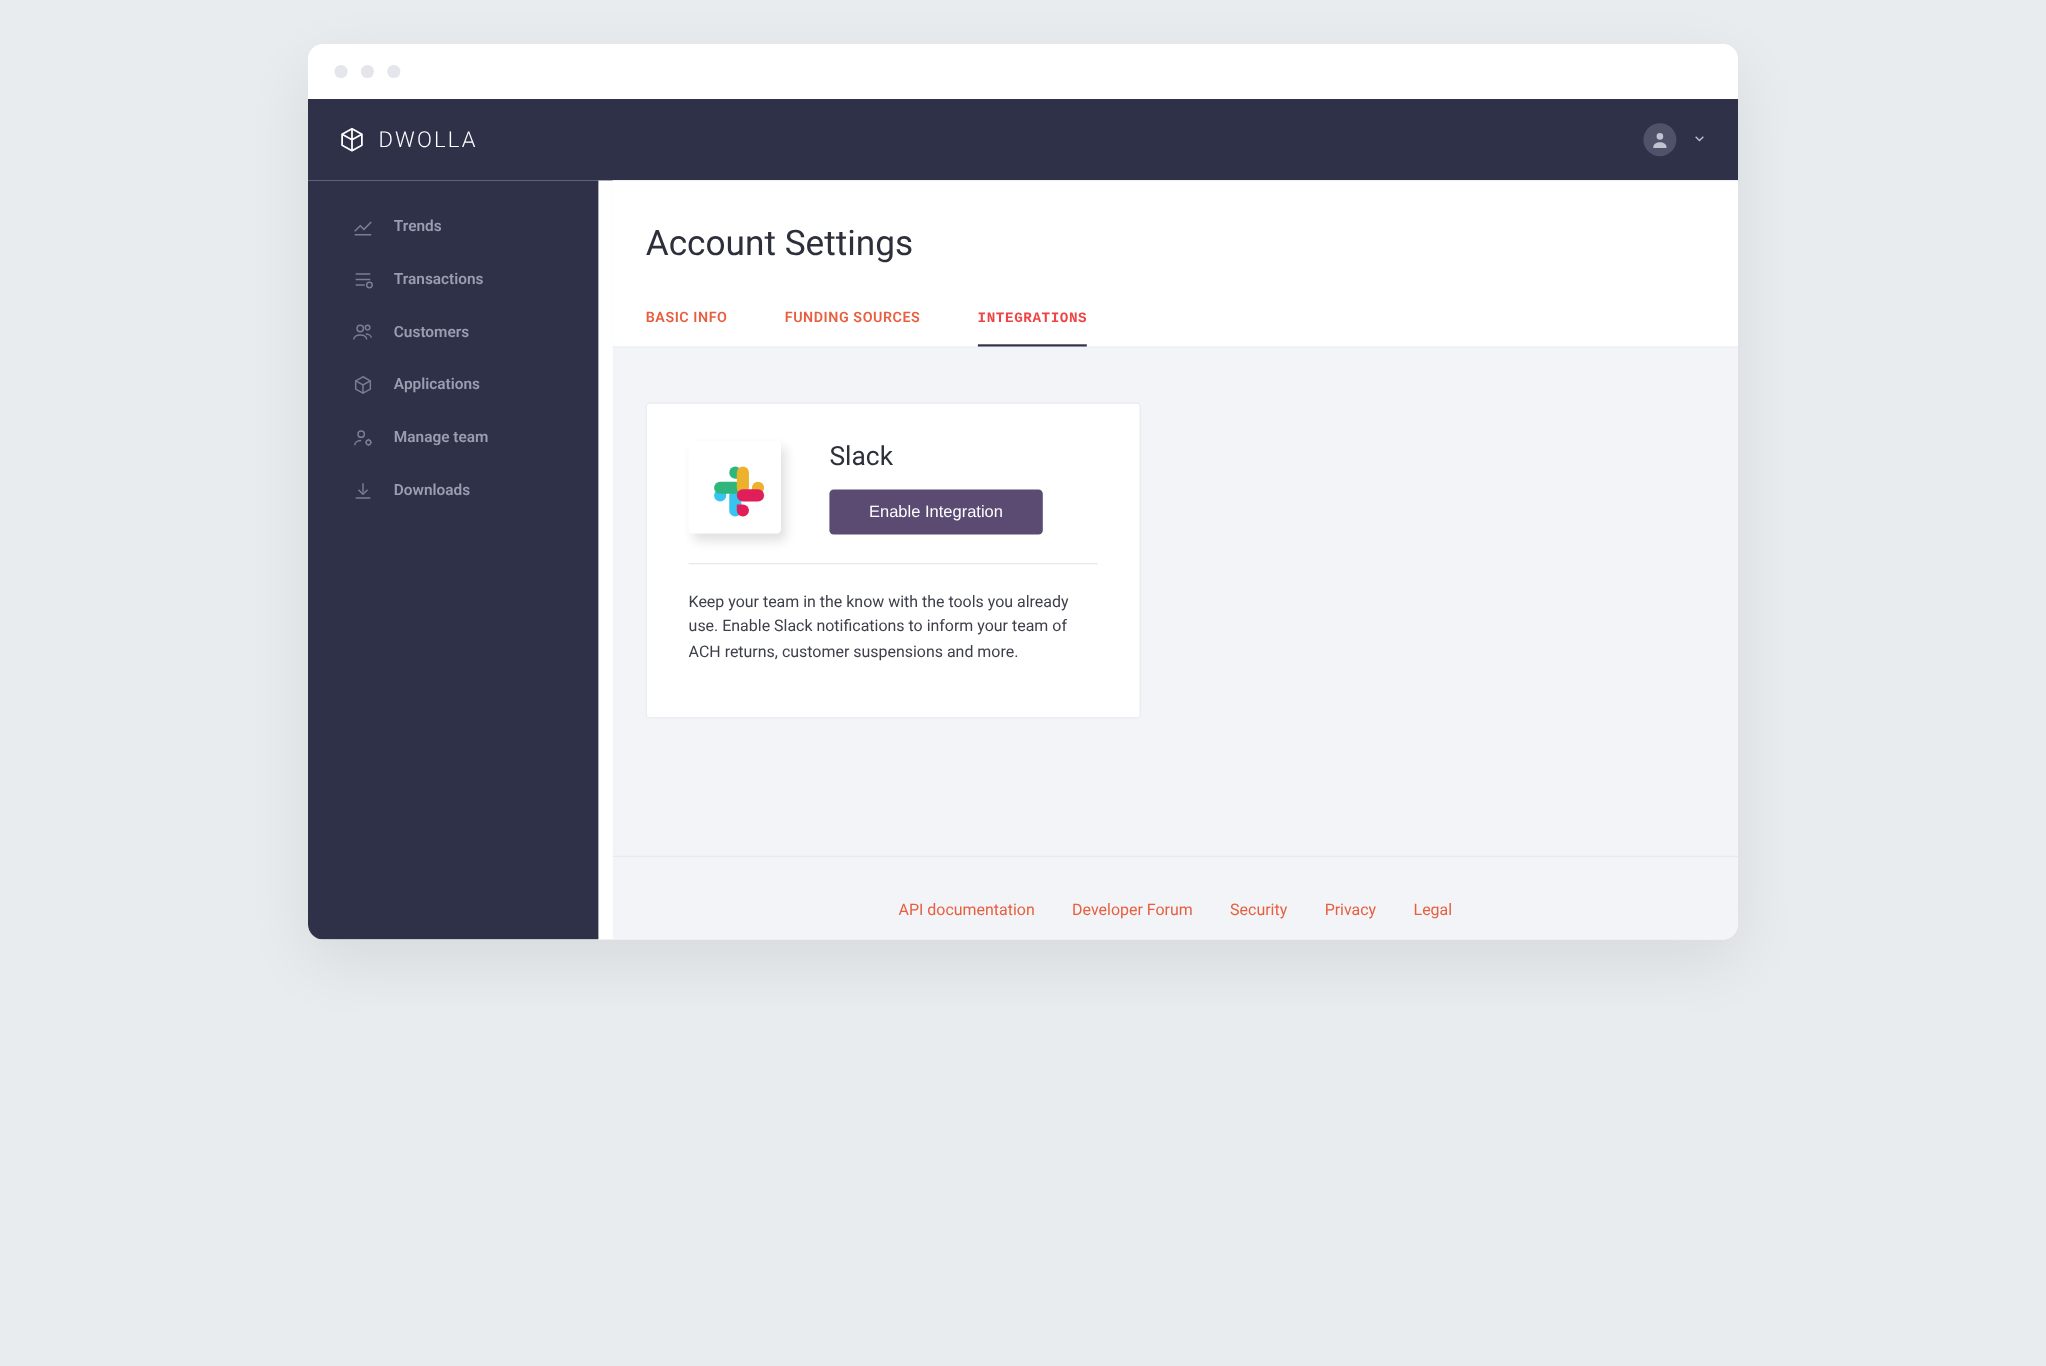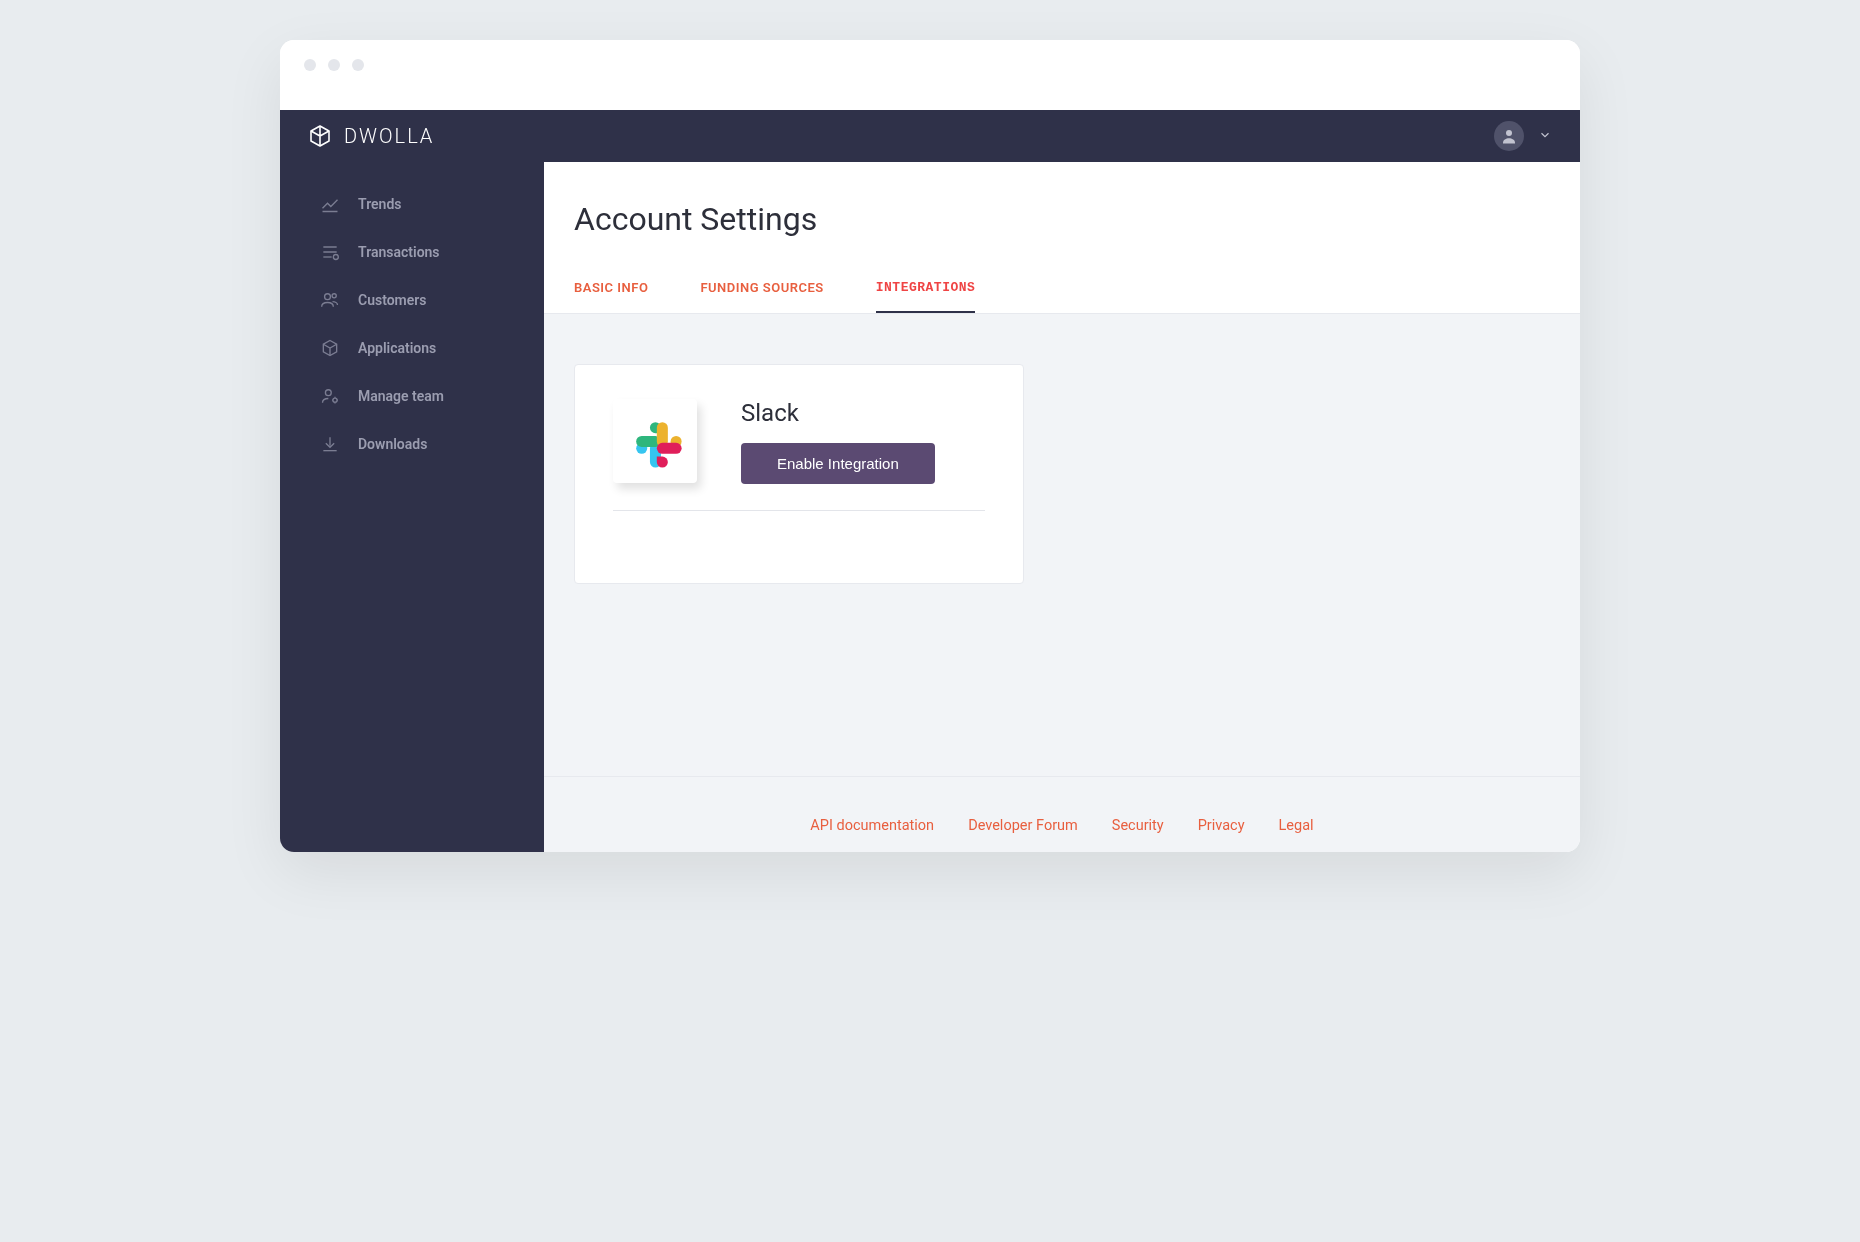--- a/index.html
+++ b/index.html
@@ -25,27 +25,26 @@
     align-items: center;
     padding: 0 24px;
     gap: 12px;
   }
   .traffic-dot {
     width: 12px; height: 12px; border-radius: 50%;
     background: #e4e6eb;
   }
   .topbar {
     background: #2f3149;
-    height: 52px;
+    height: 74px;
     display: flex;
     align-items: center;
     justify-content: space-between;
     padding: 0 28px;
     color: #fff;
-    margin-top: 20px;
   }
   .brand {
     display: flex; align-items: center; gap: 12px;
   }
   .brand-logo {
     width: 24px; height: 24px;
   }
   .brand-name {
     font-size: 20px;
     font-weight: 300;
@@ -81,20 +80,21 @@
   .nav-item .nav-icon {
     width: 20px; height: 20px; flex-shrink: 0;
     display: flex; align-items: center; justify-content: center;
   }
   .nav-item .nav-icon svg { stroke: #7b7d92; fill: none; stroke-width: 1.6; }
   .main {
     flex: 1;
     background: #f2f4f7;
     display: flex;
     flex-direction: column;
+    margin-left: 13px;
   }
   .page-header {
     background: #fff;
     padding: 38px 30px 0 30px;
     border-bottom: 1px solid #e7e9ee;
   }
   .page-title {
     font-size: 32px;
     font-weight: 400;
     color: #2d2f3a;
@@ -309,20 +309,21 @@
                   <path fill="#E01E5A" d="M77 95a12 12 0 1 1-12 12V95z"></path>
                   <path fill="#E01E5A" d="M77 89a12 12 0 0 1 0-24h30a12 12 0 0 1 0 24z"></path>
                 </g>
               </svg>
             </div>
             <div>
               <div class="card-title">Slack</div>
               <button class="enable-btn">Enable Integration</button>
             </div>
           </div>
+          <p class="card-desc">Keep your team in the know with the tools you already use. Enable Slack notifications to inform your team of ACH returns, customer suspensions and more.</p>
         </div>
       </div>
 
       <div class="footer">
         <div class="footer-links">
           <a>API documentation</a>
           <a>Developer Forum</a>
           <a>Security</a>
           <a>Privacy</a>
           <a>Legal</a>

